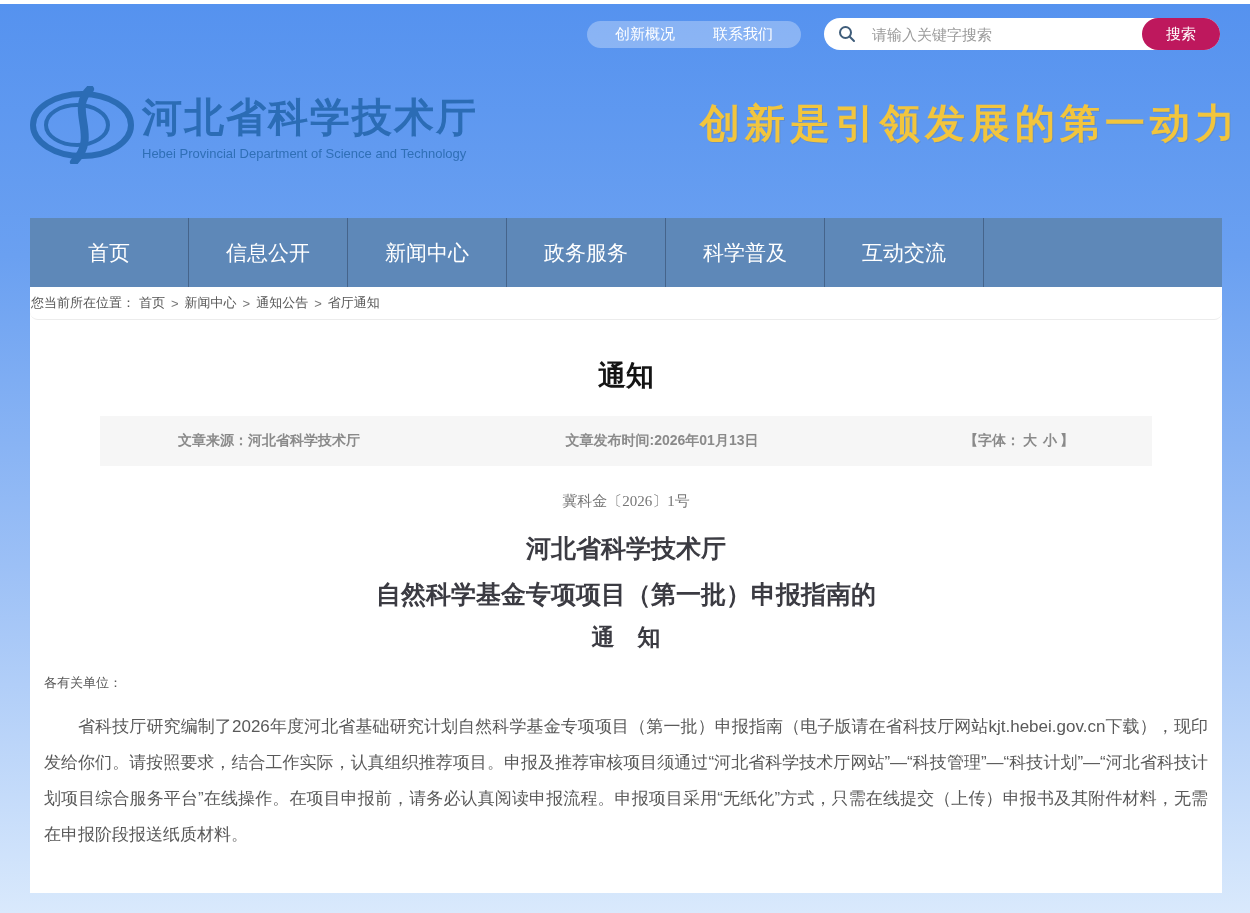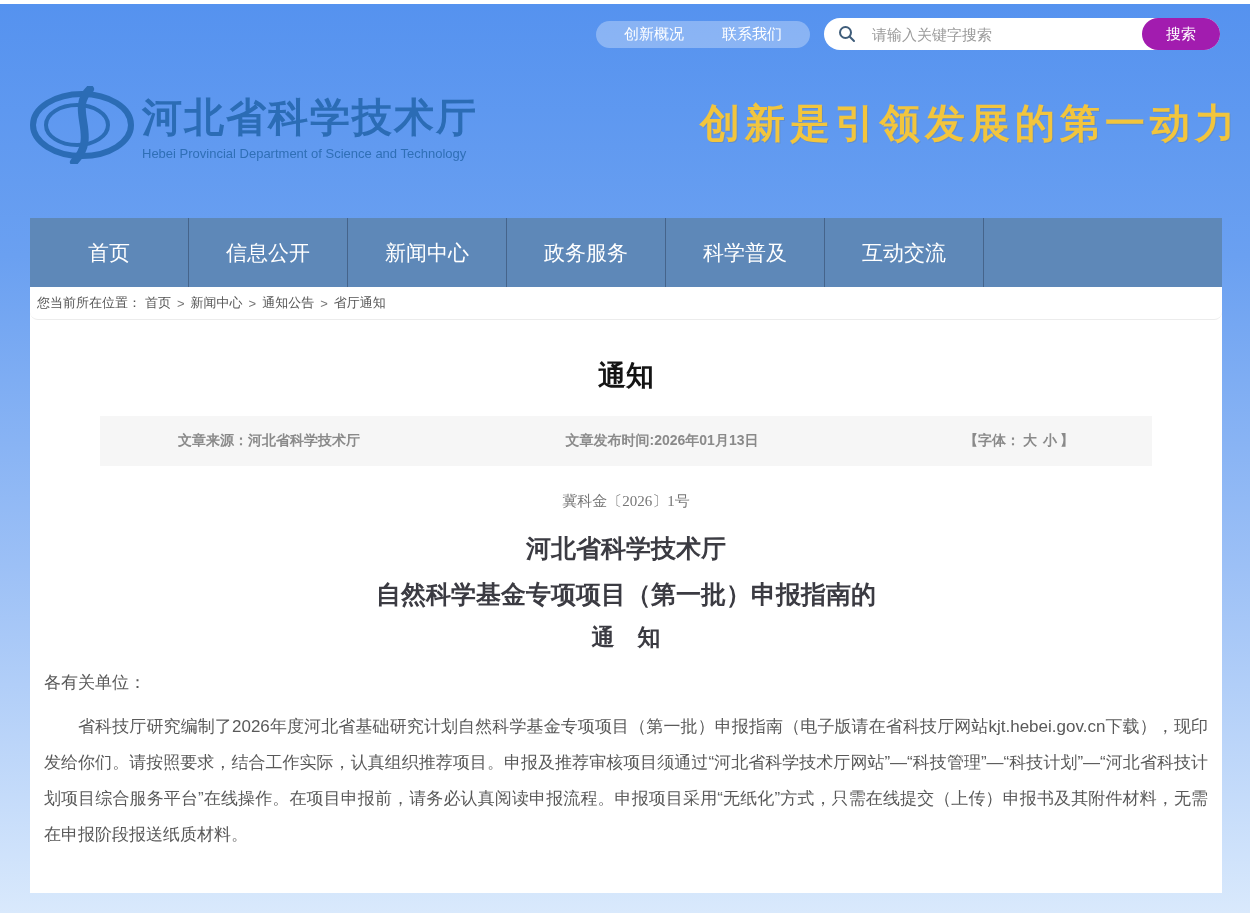--- a/index.html
+++ b/index.html
@@ -7,70 +7,70 @@
   body { font-family:"Liberation Sans","DejaVu Sans",sans-serif; }
   .page { position:relative; width:1250px; height:913px;
           background:linear-gradient(180deg,#5592ef 0%,#6aa0f1 28%,#9cc0f6 62%,#d9e9fc 100%); }
   .top-strip { height:4px; background:#ffffff; }
 
   
   .header { position:relative; height:214px; }
   .header-inner { position:relative; margin-left:30px; width:1192px; height:100%; }
 
   .topbar { position:absolute; top:14px; right:2px; height:32px; }
-  .quick-links { position:absolute; right:410px; top:3px; height:27px; display:flex; align-items:center;
+  .quick-links { position:absolute; right:419px; top:3px; height:27px; display:flex; align-items:center;
                  gap:38px; padding:0 28px; border-radius:14px; background:rgba(255,255,255,0.30); }
   .quick-links a { color:#ffffff; font-size:15px; text-decoration:none; white-space:nowrap; cursor:pointer; }
   .searchbox { position:absolute; right:0; top:0; width:396px; height:32px; background:#ffffff;
                border-radius:16px; display:flex; align-items:center; padding-left:14px;gap:8px; }
   .searchbox .mag { flex:0 0 auto; margin-right:8px; display:flex; }
   .searchbox input { flex:1; border:none; outline:none; font-size:15px; color:#333; background:transparent; }
   .searchbox input::placeholder { color:#9b9b9b; }
   .search-btn { position:absolute; right:0; top:0; width:78px; height:32px; border:none; cursor:pointer;
-                border-radius:16px; background:#a21caf; color:#fff; font-size:15px; }
+                border-radius:16px; background:#be185d; color:#fff; font-size:15px; }
 
   .logo { position:absolute; left:0; top:82px; }
   .brand-text { position:absolute; left:112px; top:86px; }
   .site-name { font-size:40px; font-weight:bold; color:#2b6cb5; letter-spacing:2px;
                font-family:"Liberation Sans","DejaVu Sans",sans-serif; }
   .site-en { margin-top:1px; font-size:13px; color:#2f6fb6; }
   .slogan { position:absolute; right:-18px; top:92px; font-family:"DejaVu Serif","Liberation Serif",serif;
             font-weight:bold; font-size:40px; letter-spacing:5px; color:#f2c53d;
             text-shadow:1px 1px 0 rgba(120,90,0,0.15); white-space:nowrap; }
 
   
   .content { position:relative; margin-left:30px; width:1192px; }
   .nav { display:flex; height:69px; background:#5e88b8; }
   .nav-item { flex:0 0 159px; display:flex; align-items:center; justify-content:center; color:#ffffff;
               font-size:21px; border-right:1px solid rgba(40,58,84,0.45); cursor:pointer; white-space:nowrap; }
   .nav-fill { flex:1; }
 
   .white-area { background:#ffffff; min-height:600px; }
-  .breadcrumb { height:33px; display:flex; align-items:center; padding-left:7px; font-size:13px;
+  .breadcrumb { height:33px; display:flex; align-items:center; padding-left:1px; font-size:13px;
                 color:#555; border-bottom:1px solid #ececec; background:#fff;border-radius:8px; }
   .breadcrumb a { color:#555; text-decoration:none; cursor:pointer; }
   .breadcrumb .sep { margin:0 6px; color:#777; }
   .breadcrumb .pfx { margin-right:4px; }
 
   .article { padding:0 14px 40px; background:#fff; }
   .art-title { margin-top:30px; text-align:center; font-family:"Liberation Serif","DejaVu Serif",serif;
                font-weight:bold; font-size:28px; color:#141414; line-height:52px; }
   .meta { margin:14px 56px 0; height:50px; background:#f6f6f6; display:flex; align-items:center;
           justify-content:space-between; padding:0 78px; font-size:14px; color:#8a8a8a;font-weight:bold; }
   .meta .fz a { color:#8a8a8a; text-decoration:none; cursor:pointer; margin:0 3px; }
 
   .doc-number { margin-top:26px; text-align:center; font-size:15px; color:#767676;
                 font-family:"Liberation Serif","DejaVu Serif",serif; }
   .doc-h { text-align:center; font-family:"Liberation Serif","DejaVu Serif",serif; font-weight:bold; color:#3b3b42; }
   .doc-h1 { margin-top:22px; font-size:25px; line-height:32px; }
   .doc-h2 { margin-top:16px; font-size:23px; line-height:31px; }
   .doc-h3 { margin-top:14px; font-size:25px; line-height:31px; }
   .doc-h4 { margin-top:13px; font-size:23px; line-height:30px; }
 
-  .salutation { margin-top:4px; padding-top:14px; font-size:17px; color:#595959; line-height:24px; }
+  .salutation { margin-top:4px; padding-top:14px; font-size:13px; color:#595959; line-height:24px; }
   .body-para { margin-top:14px; font-size:17px; color:#595959; line-height:36px; text-align:justify;
                text-indent:2em; }
 </style>
 </head>
 <body>
 
 <div class="page">
   <div class="top-strip"></div>
 
   <div class="header">

